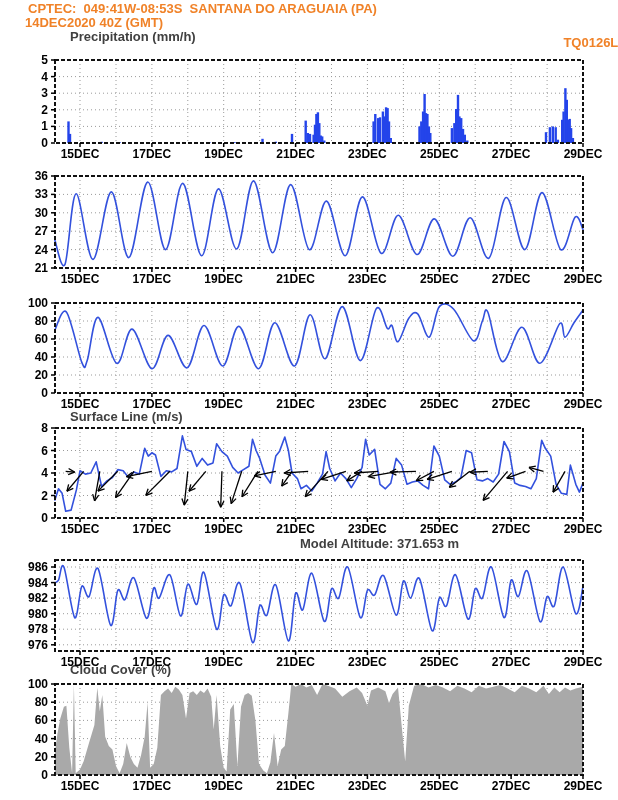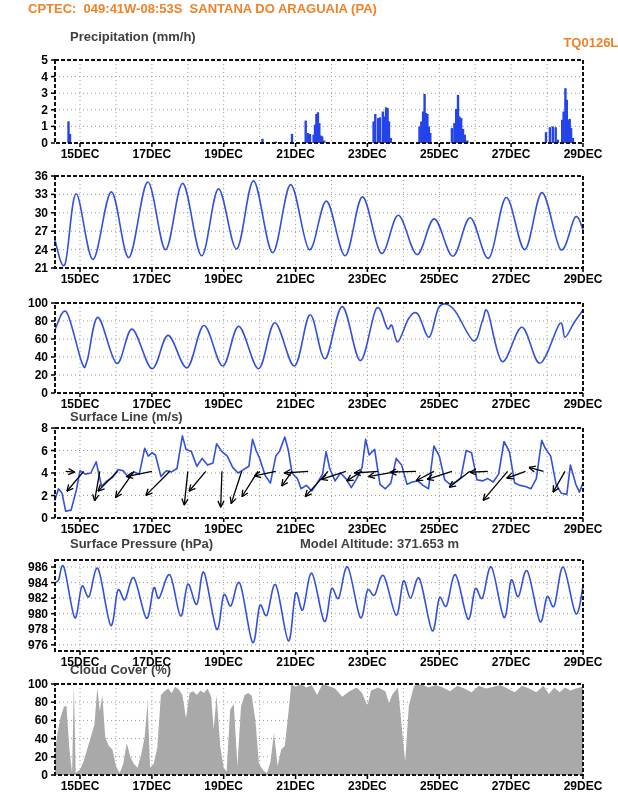--- a/index.html
+++ b/index.html
@@ -10,25 +10,25 @@
   #chart{position:absolute;left:0;top:0;}
   .grid{stroke:#9a9a9a;stroke-width:1;stroke-dasharray:1 3;fill:none;}
   .tick{stroke:#000;stroke-width:1.5;}
   .ylab,.xlab{font-family:"Liberation Sans",sans-serif;font-weight:bold;font-size:12px;fill:#000;}
 </style>
 </head>
 <body>
 
 <div id="page">
   <div class="hdr" style="left:28px;top:1px;">CPTEC:  049:41W-08:53S  SANTANA DO ARAGUAIA (PA)</div>
+  <div class="hdr" style="left:25px;top:15px;">14DEC2020 40Z (GMT)</div>
   <div class="hdr" style="right:7px;top:35px;">TQ0126L028</div>
 
   <div class="ptitle" style="left:70px;top:29px;">Precipitation (mm/h)</div>
   <div class="ptitle" style="left:70px;top:409px;">Surface Line (m/s)</div>
-  <div class="ptitle" style="left:70px;top:536px;">Surface Pressure (hPa)</div>
   <div class="ptitle" style="left:300px;top:536px;">Model Altitude: 371.653 m</div>
   <div class="ptitle" style="left:70px;top:662px;">Cloud Cover (%)</div>
 
   <svg id="chart" width="618" height="800" viewBox="0 0 618 800">
       <g>
         <line x1="55" x2="583" y1="126.4" y2="126.4" class="grid"></line>
         <line x1="55" x2="583" y1="109.8" y2="109.8" class="grid"></line>
         <line x1="55" x2="583" y1="93.2" y2="93.2" class="grid"></line>
         <line x1="55" x2="583" y1="76.6" y2="76.6" class="grid"></line>
         <line x1="80.0" x2="80.0" y1="60" y2="143" class="grid"></line>

